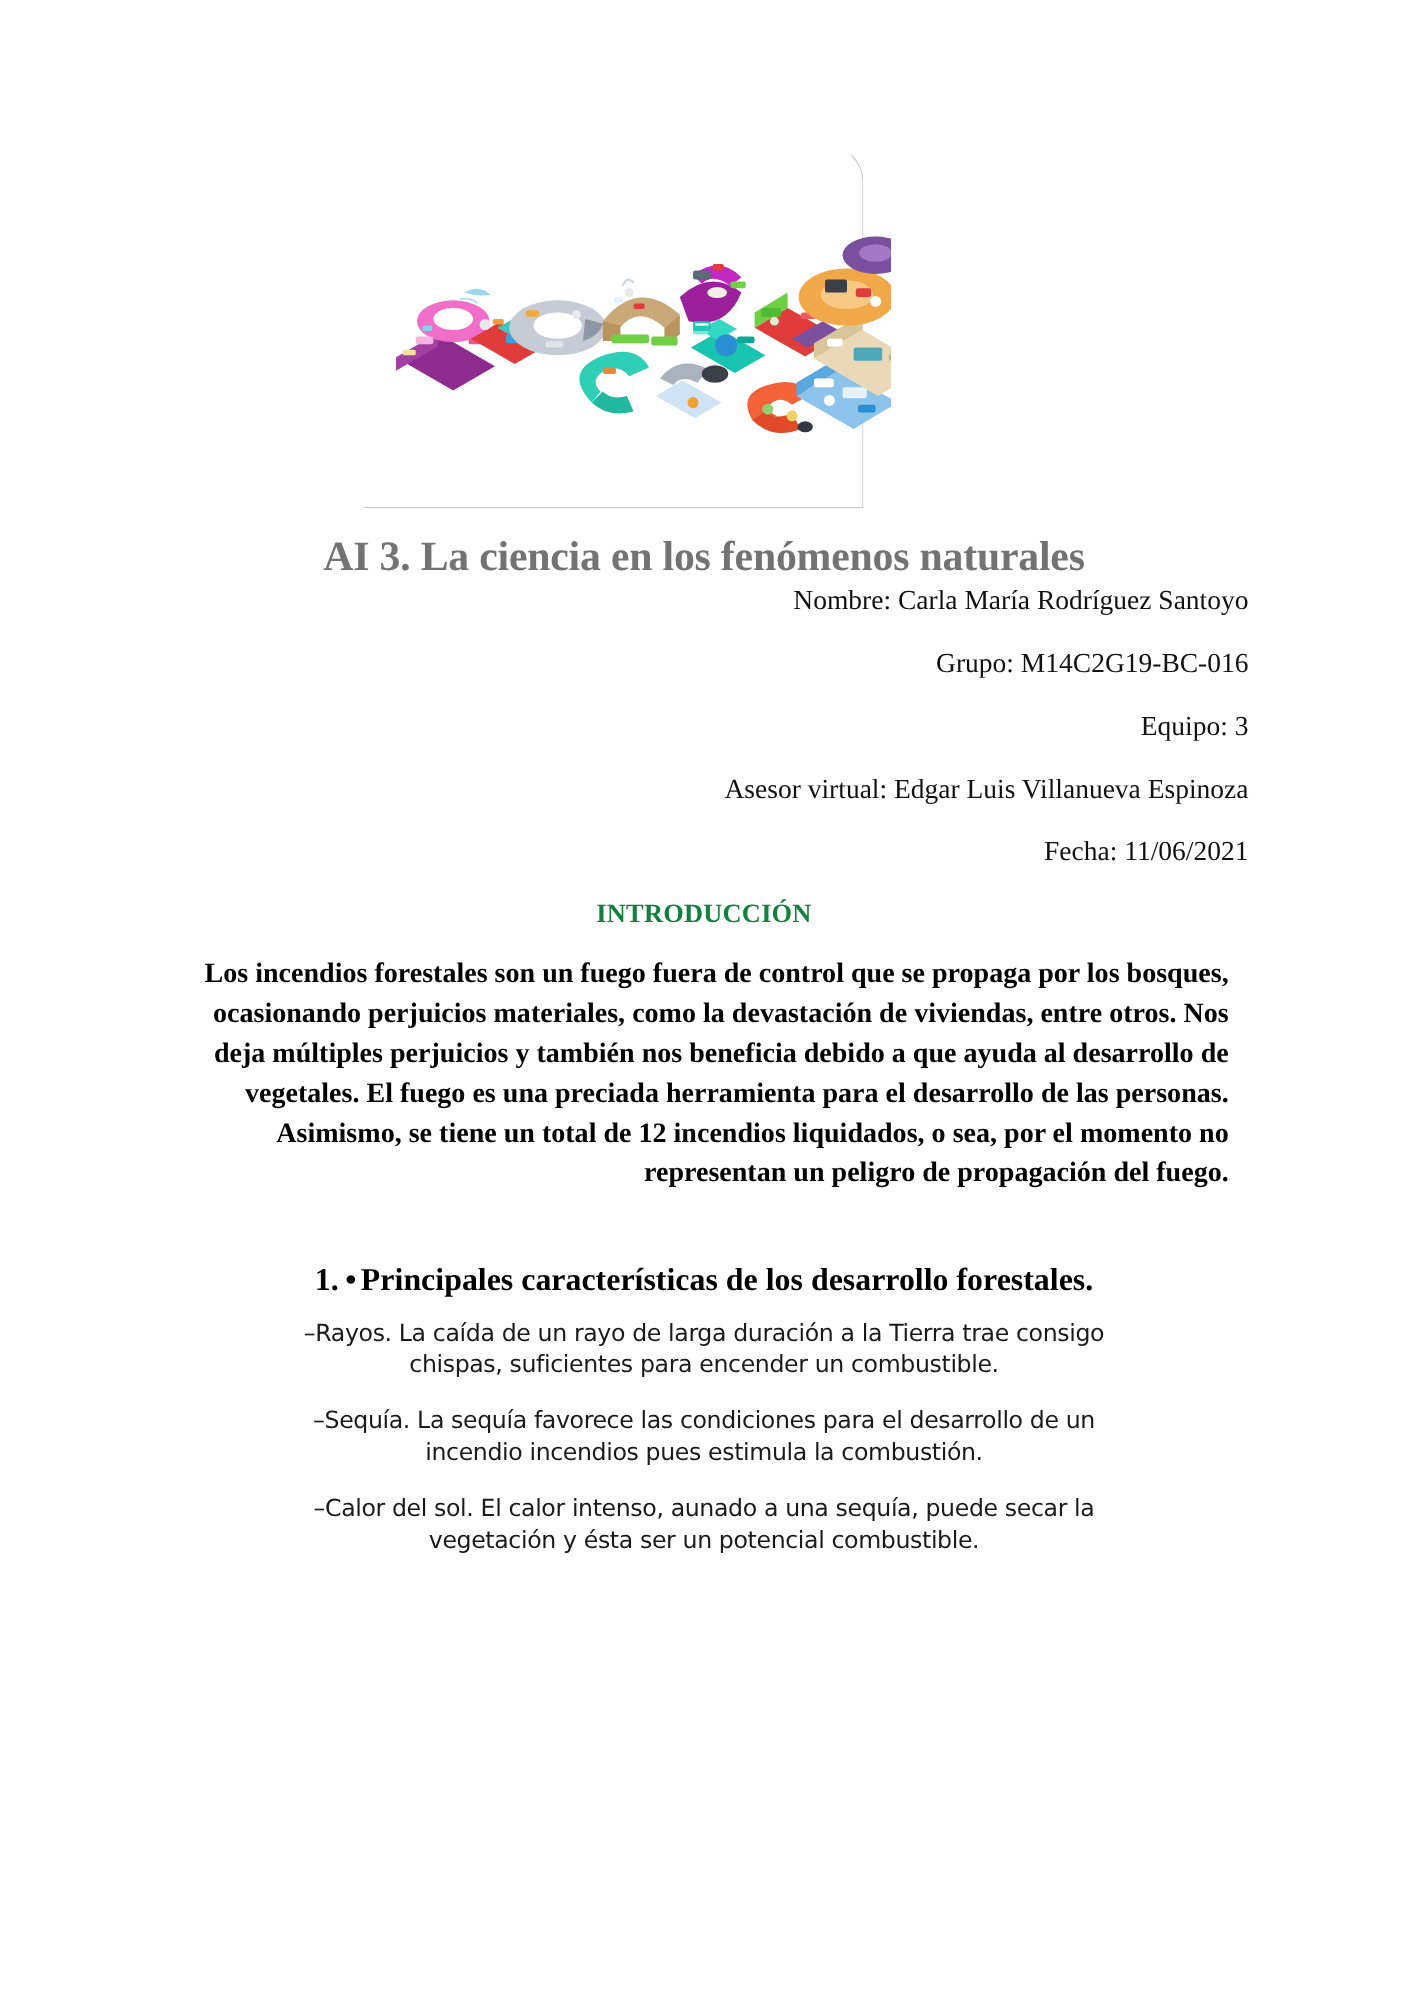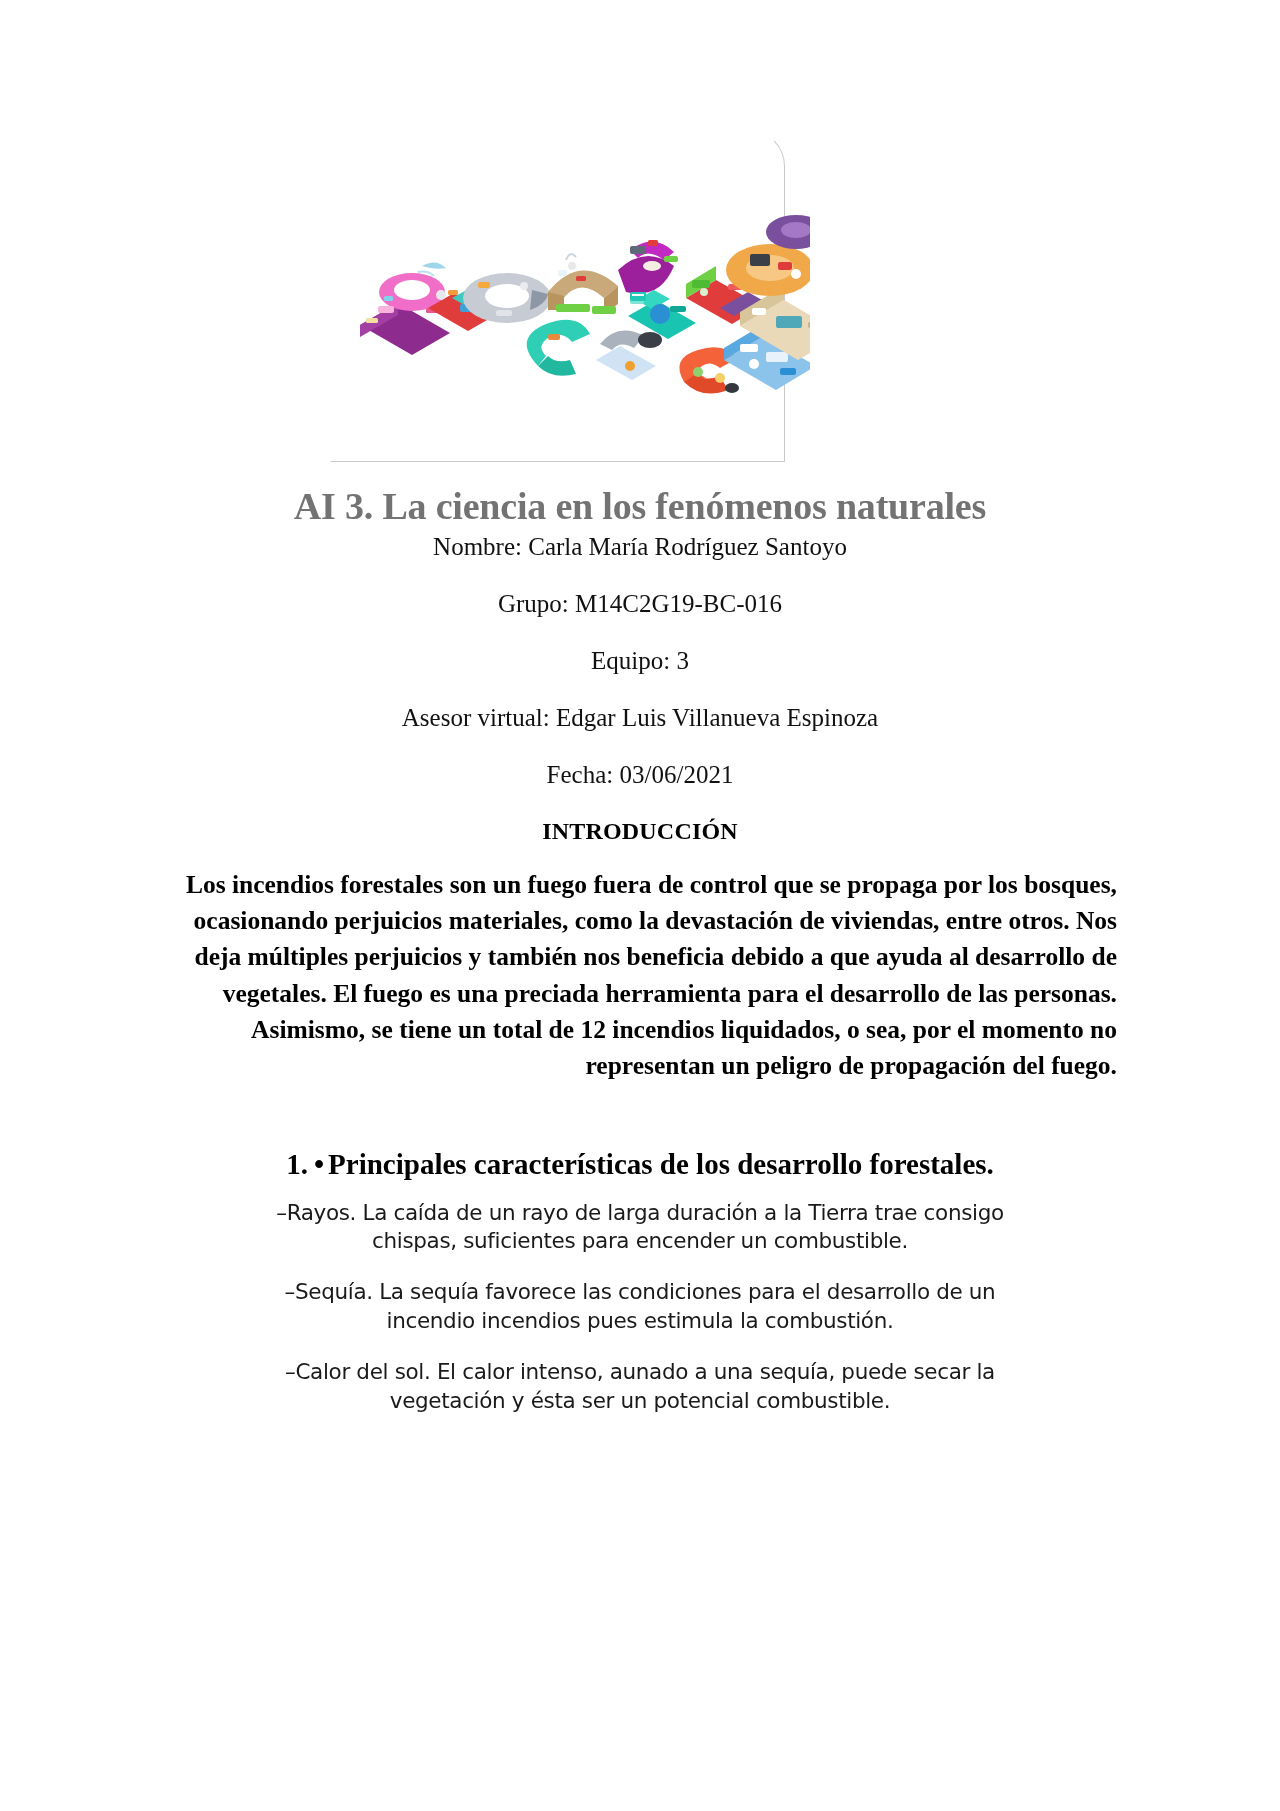--- a/index.html
+++ b/index.html
@@ -57,32 +57,32 @@
     margin: 22px 0 0 0;
     text-align: center;
     color: #737373;
     font-family: "Liberation Serif", serif;
     font-weight: bold;
     font-size: 38px;
     line-height: 1.16;
     letter-spacing: -0.2px;
   }
   .meta-line {
-    text-align: center;
+    text-align: right;
     font-family: "Liberation Serif", serif;
     font-size: 25px;
     line-height: 1.2;
     color: #111111;
   }
   .meta-line.first { margin-top: 4px; }
   .meta-line.spaced { margin-top: 27px; }
 
   .section-head {
     text-align: center;
-    color: #000000;
+    color: #15803d;
     font-family: "Liberation Serif", serif;
     font-weight: bold;
     font-size: 24px;
     margin-top: 28px;
     letter-spacing: 0.2px;
   }
 
   .intro-para {
     margin: 22px 18px 0 18px;
     text-align: right;
@@ -266,21 +266,21 @@
   <h1 class="doc-title">AI 3. La ciencia en los fenómenos naturales</h1>
 
   <div class="meta-line first">Nombre: Carla María Rodríguez Santoyo</div>
 
   <div class="meta-line spaced">Grupo: M14C2G19-BC-016</div>
 
   <div class="meta-line spaced">Equipo: 3</div>
 
   <div class="meta-line spaced">Asesor virtual: Edgar Luis Villanueva Espinoza</div>
 
-  <div class="meta-line spaced">Fecha: 03/06/2021</div>
+  <div class="meta-line spaced">Fecha: 11/06/2021</div>
 
   <h2 class="section-head">INTRODUCCIÓN</h2>
 
   <p class="intro-para">Los incendios forestales son un fuego fuera de control que se propaga por los bosques, ocasionando perjuicios materiales, como la devastación de viviendas, entre otros. Nos deja múltiples perjuicios y también nos beneficia debido a que ayuda al desarrollo de vegetales. El fuego es una preciada herramienta para el desarrollo de las personas. Asimismo, se tiene un total de 12 incendios liquidados, o sea, por el momento no representan un peligro de propagación del fuego.</p>
 
   <div class="num-heading">
     <span class="num">1.</span><span class="bullet-dot">•</span><span>Principales características de los desarrollo forestales.</span>
   </div>
 
   <div class="bullet-list">

